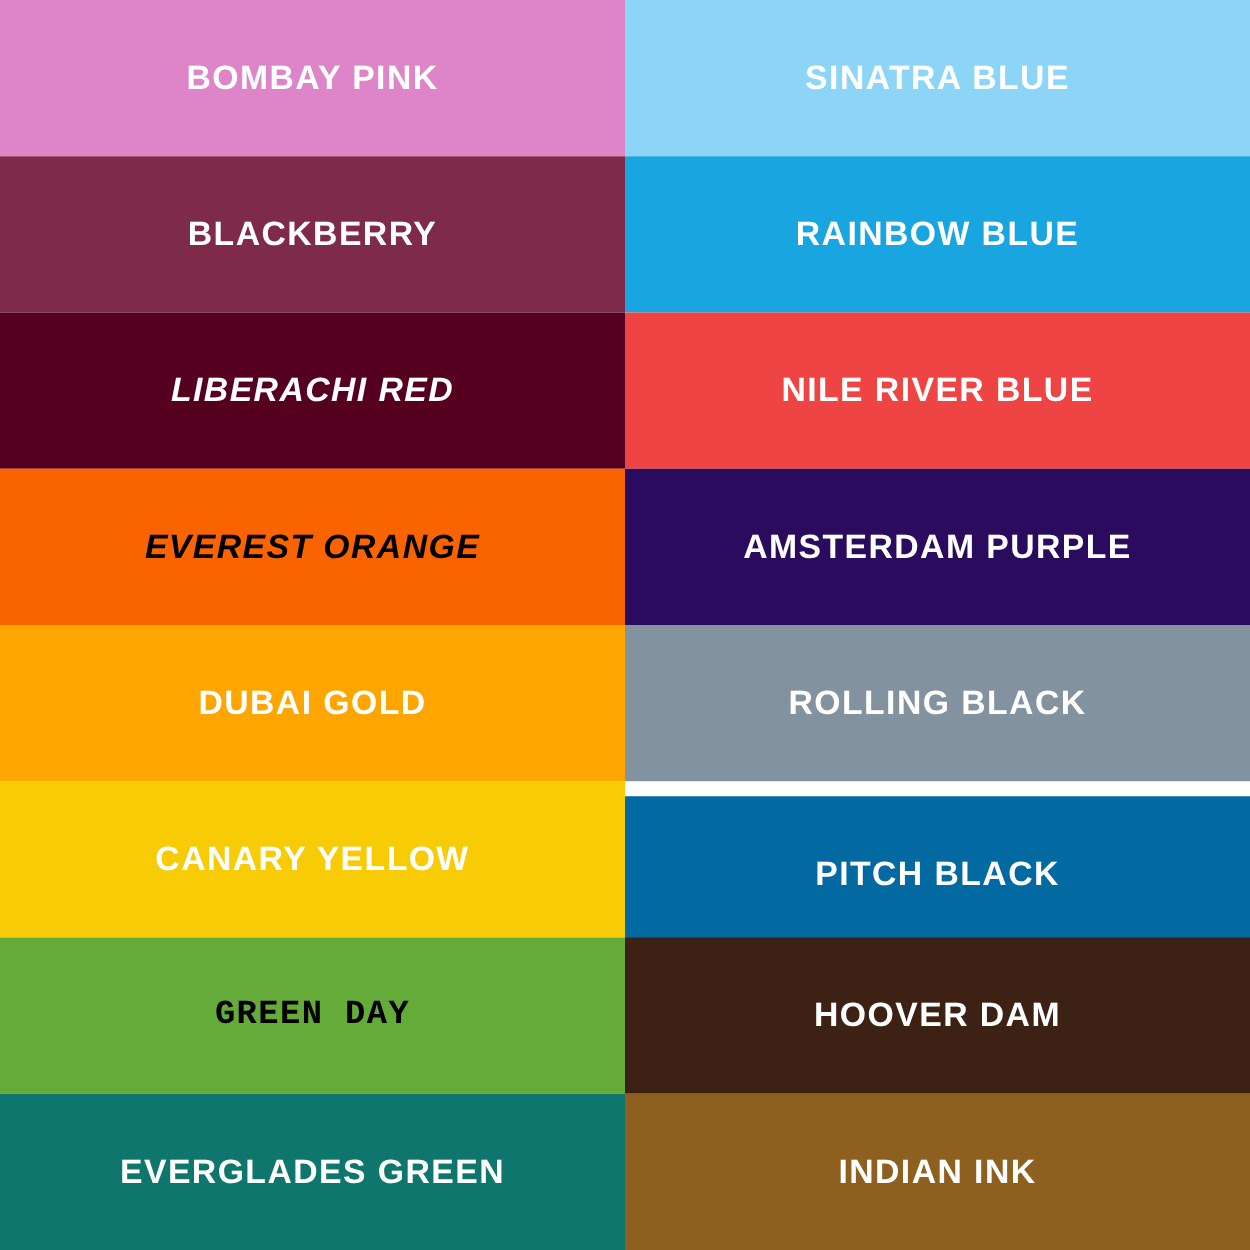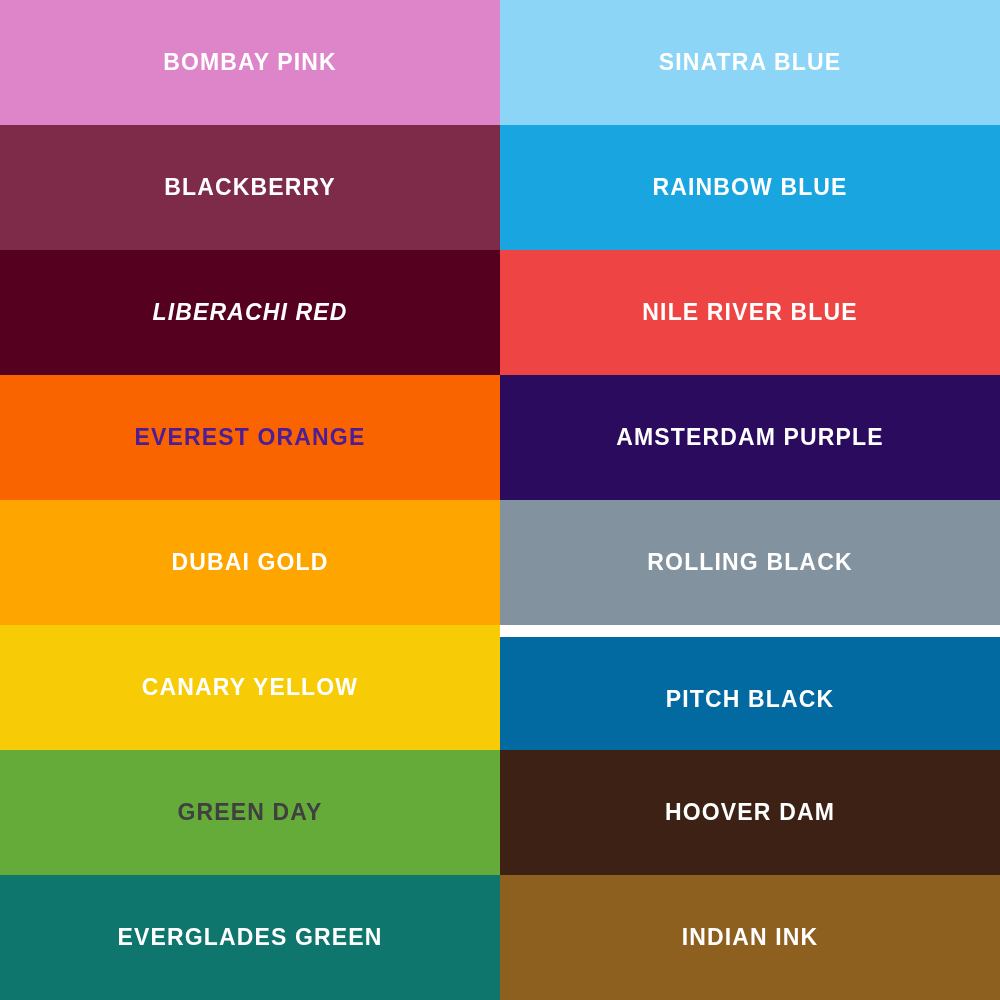--- a/index.html
+++ b/index.html
@@ -29,21 +29,21 @@
     align-items: center;
     justify-content: center;
     position: relative;
     overflow: hidden;
   }
 
   .swatch-label {
     color: #ffffff;
     font-family: "Liberation Sans", sans-serif;
     font-weight: bold;
-    font-size: 23px;
+    font-size: 27px;
     letter-spacing: 1.15px;
     line-height: 1;
     text-align: center;
     white-space: nowrap;
     -webkit-font-smoothing: antialiased;
   }
 </style>
 </head>
 <body>
 
@@ -60,39 +60,39 @@
     <div class="swatch" style="background-color: rgb(25, 166, 224);">
       <span class="swatch-label" style="color: rgb(255, 255, 255);">RAINBOW BLUE</span>
     </div>
     <div class="swatch" style="background-color: rgb(85, 0, 31); font-style: italic;">
       <span class="swatch-label" style="color: rgb(255, 255, 255);">LIBERACHI RED</span>
     </div>
     <div class="swatch" style="background-color: #ef4444;">
       <span class="swatch-label" style="color: rgb(255, 255, 255);">NILE RIVER BLUE</span>
     </div>
     <div class="swatch" style="background-color: rgb(250, 100, 0);">
-      <span class="swatch-label" style="color: #4c1d95;">EVEREST ORANGE</span>
+      <span class="swatch-label" style="color: #000000; font-style: italic;">EVEREST ORANGE</span>
     </div>
     <div class="swatch" style="background-color: rgb(43, 11, 94);">
       <span class="swatch-label" style="color: rgb(255, 255, 255);">AMSTERDAM PURPLE</span>
     </div>
     <div class="swatch" style="background-color: rgb(255, 165, 0);">
       <span class="swatch-label" style="color: rgb(255, 255, 255);">DUBAI GOLD</span>
     </div>
     <div class="swatch" style="background-color: rgb(130, 146, 158);">
       <span class="swatch-label" style="color: rgb(255, 255, 255);">ROLLING BLACK</span>
     </div>
     <div class="swatch" style="background-color: rgb(247, 203, 6);">
       <span class="swatch-label" style="color: rgb(255, 255, 255);">CANARY YELLOW</span>
     </div>
     <div class="swatch" style="background-color: #0369a1; margin-top: 12px;">
       <span class="swatch-label" style="color: rgb(255, 255, 255);">PITCH BLACK</span>
     </div>
     <div class="swatch" style="background-color: rgb(101, 171, 58);">
-      <span class="swatch-label" style="color: #404040;">GREEN DAY</span>
+      <span class="swatch-label" style="color: #000000; font-family: Liberation Mono, monospace;">GREEN DAY</span>
     </div>
     <div class="swatch" style="background-color: rgb(62, 33, 21);">
       <span class="swatch-label" style="color: rgb(255, 255, 255);">HOOVER DAM</span>
     </div>
     <div class="swatch" style="background-color: #0f766e;">
       <span class="swatch-label" style="color: rgb(255, 255, 255);">EVERGLADES GREEN</span>
     </div>
     <div class="swatch" style="background-color: rgb(141, 96, 31);">
       <span class="swatch-label" style="color: rgb(255, 255, 255);">INDIAN INK</span>
     </div>

